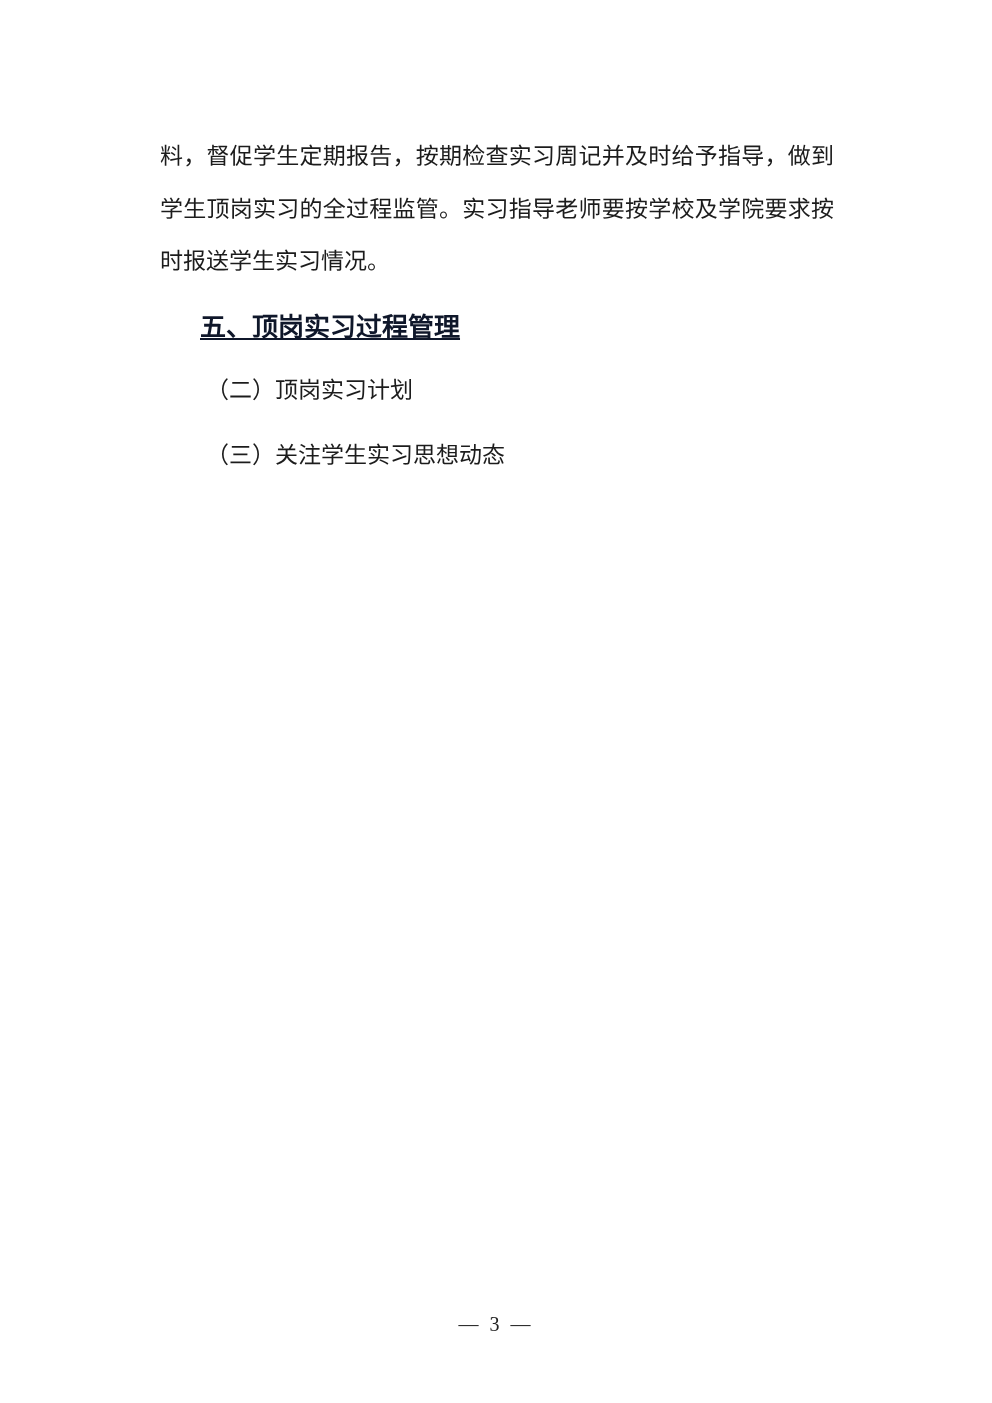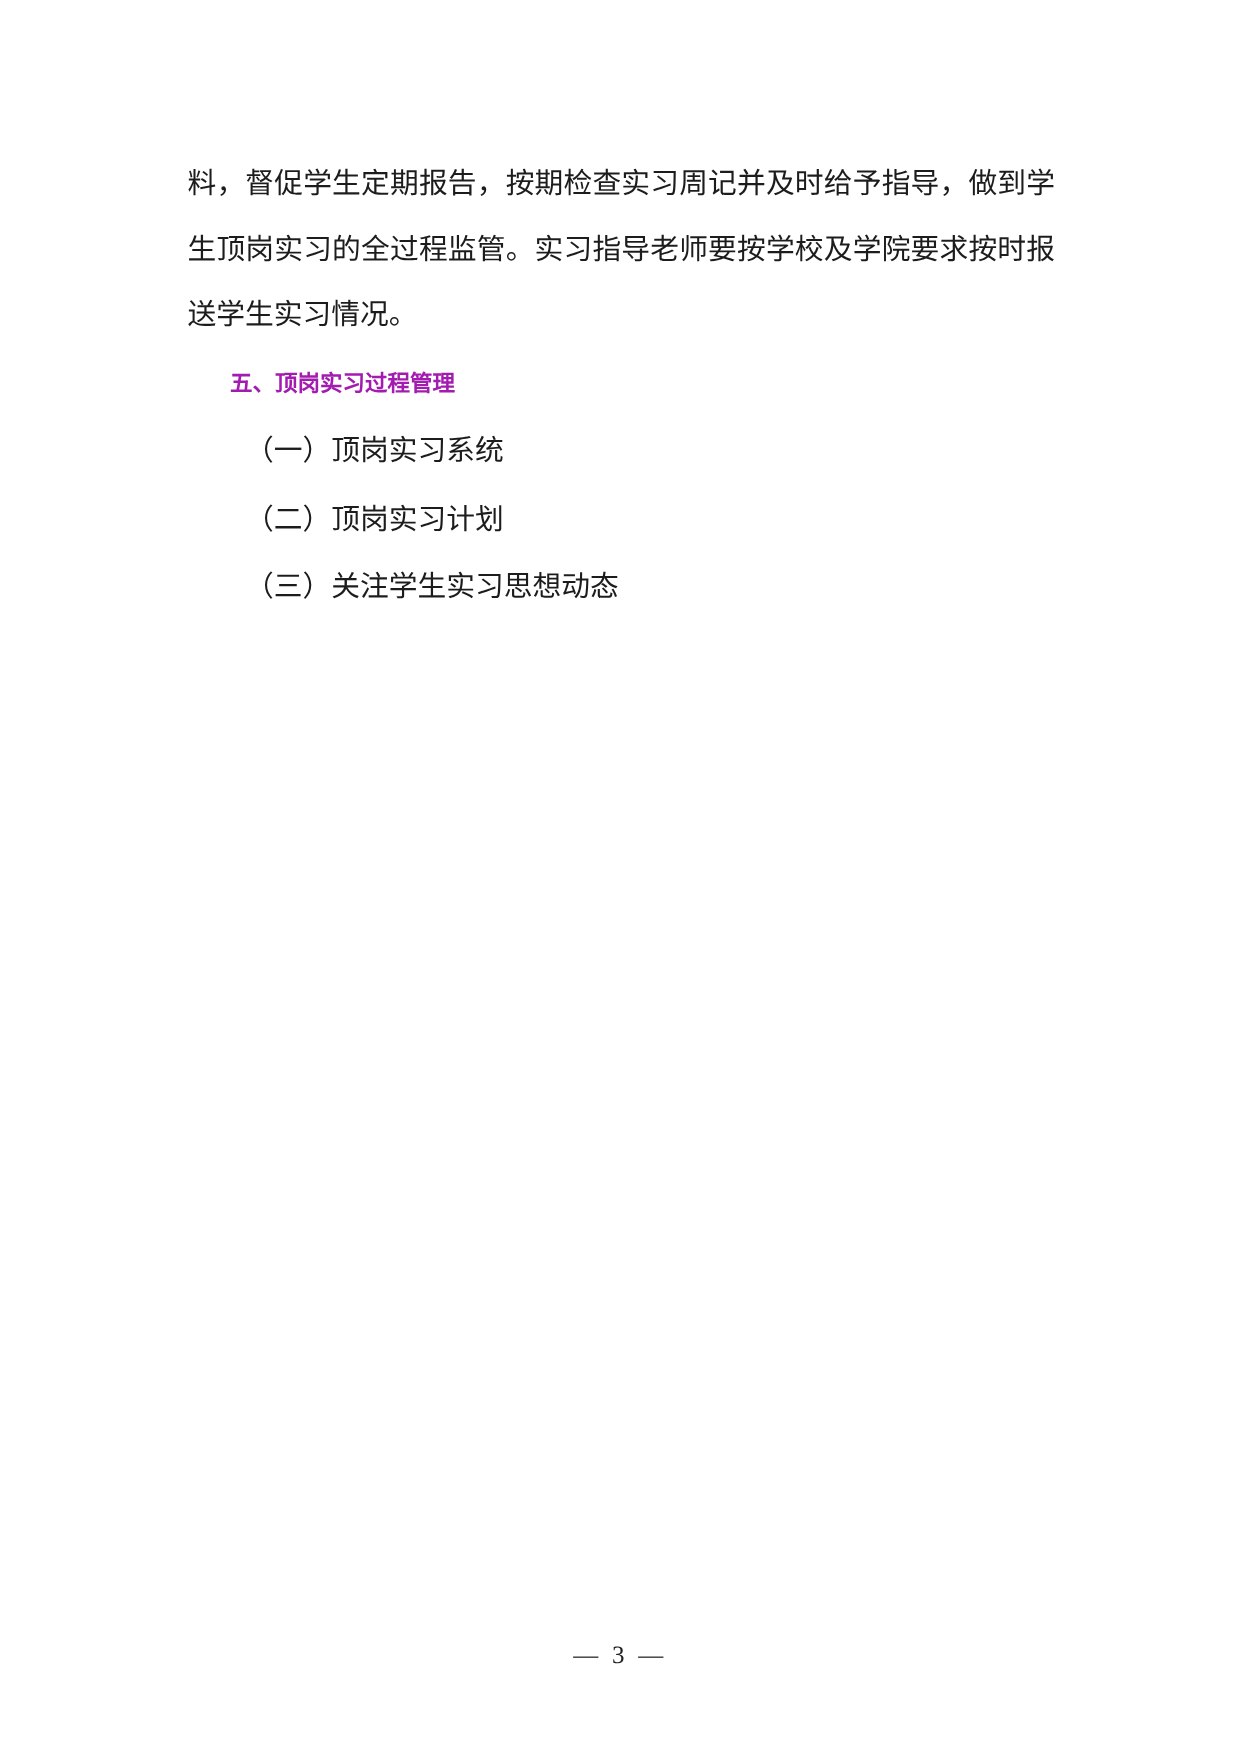--- a/index.html
+++ b/index.html
@@ -14,40 +14,41 @@
     background: #ffffff;
     overflow: hidden;
   }
   .content {
     position: absolute;
     left: 148px;
     top: 119px;
     width: 698px;
   }
   .body-para {
-    margin: 2px;
+    margin: 12px;
     font-family: "Liberation Serif", "DejaVu Serif", serif;
     font-size: 23px;
     line-height: 52.5px;
     color: #1c1c1c;
     text-align: justify;
     text-justify: inter-character;
     text-indent: 2em;
   }
   .no-indent {
     text-indent: 0;
   }
   .section-heading {
     margin: 0;
     font-family: "Liberation Sans", "DejaVu Sans", sans-serif;
     font-weight: 700;
-    font-size: 18px;
+    font-size: 26px;
     line-height: 52.5px;
-    color: #a21caf;
+    color: #0f172a;
     text-indent: 2em;
+    text-decoration: underline;
   }
   .footer {
     position: absolute;
     top: 1310px;
     left: 0;
     width: 100%;
     text-align: center;
     font-family: "Liberation Serif", "DejaVu Serif", serif;
     font-size: 20px;
     line-height: 28px;
@@ -55,20 +56,19 @@
     letter-spacing: 3px;
   }
 </style>
 </head>
 <body>
 
 <div class="page">
   <div class="content">
     <p class="body-para no-indent">料，督促学生定期报告，按期检查实习周记并及时给予指导，做到学生顶岗实习的全过程监管。实习指导老师要按学校及学院要求按时报送学生实习情况。</p>
     <h2 class="section-heading">五、顶岗实习过程管理</h2>
-    <p class="body-para">（一）顶岗实习系统</p>
     <p class="body-para">（二）顶岗实习计划</p>
     <p class="body-para">（三）关注学生实习思想动态</p>
   </div>
   <div class="footer">
     <span>— 3 —</span>
   </div>
 </div>
 
 </body></html>

